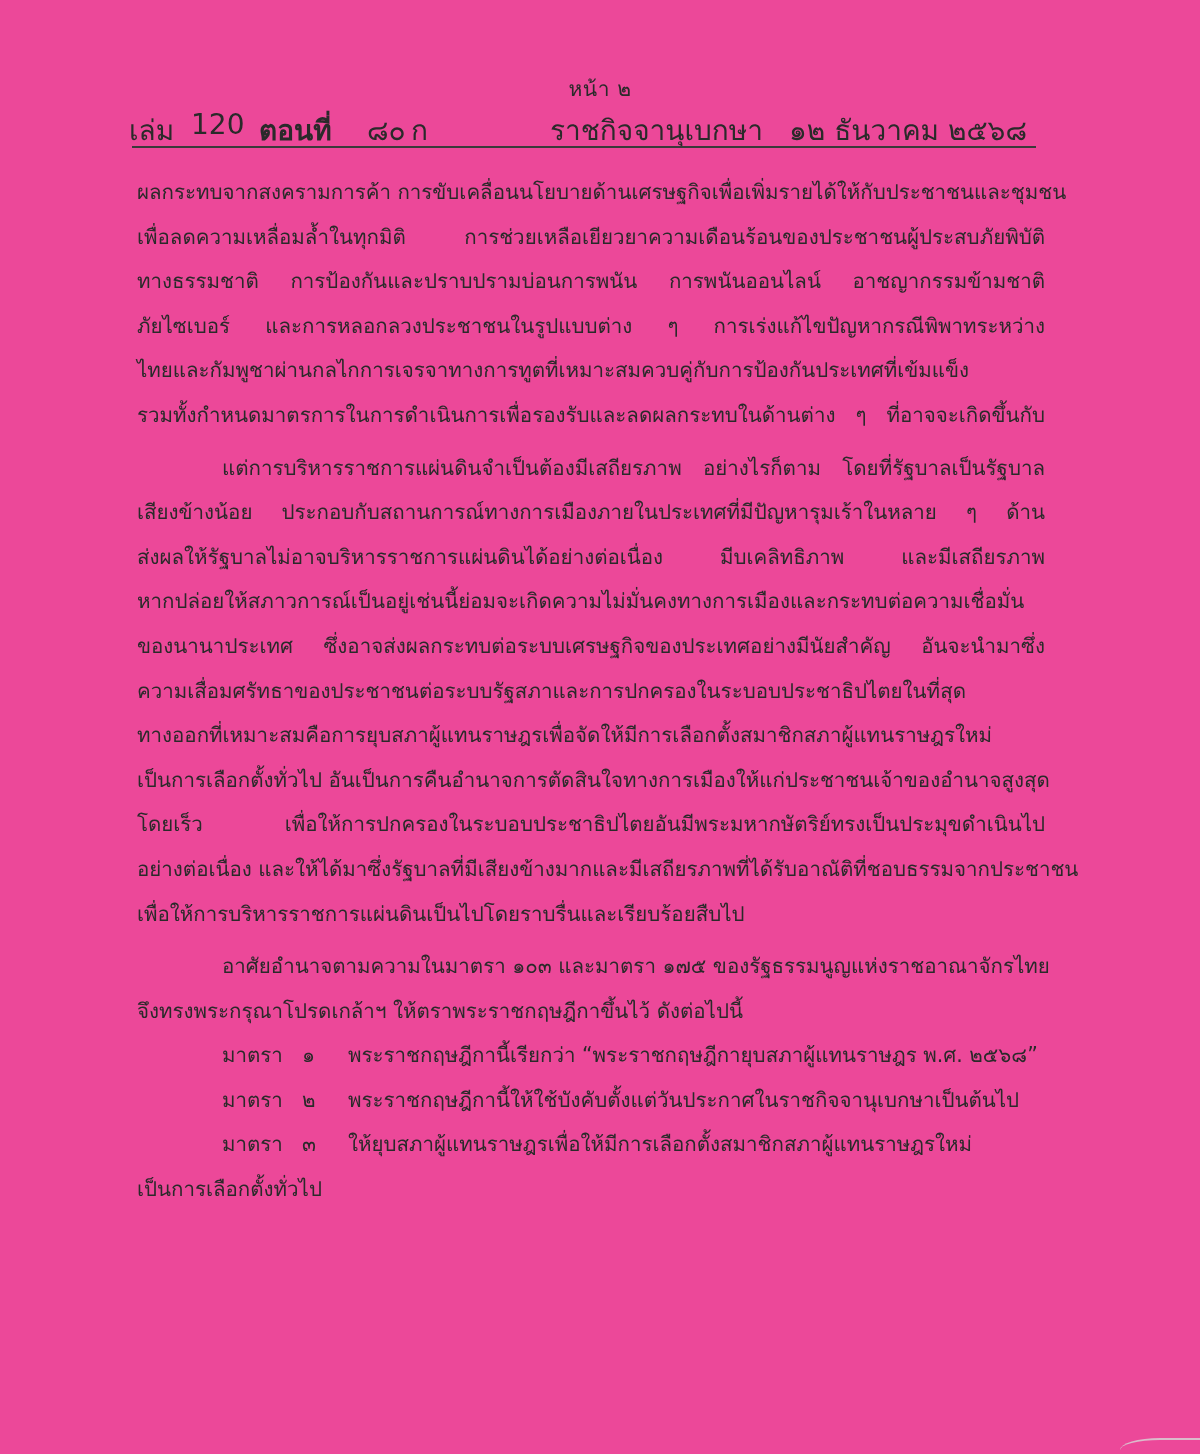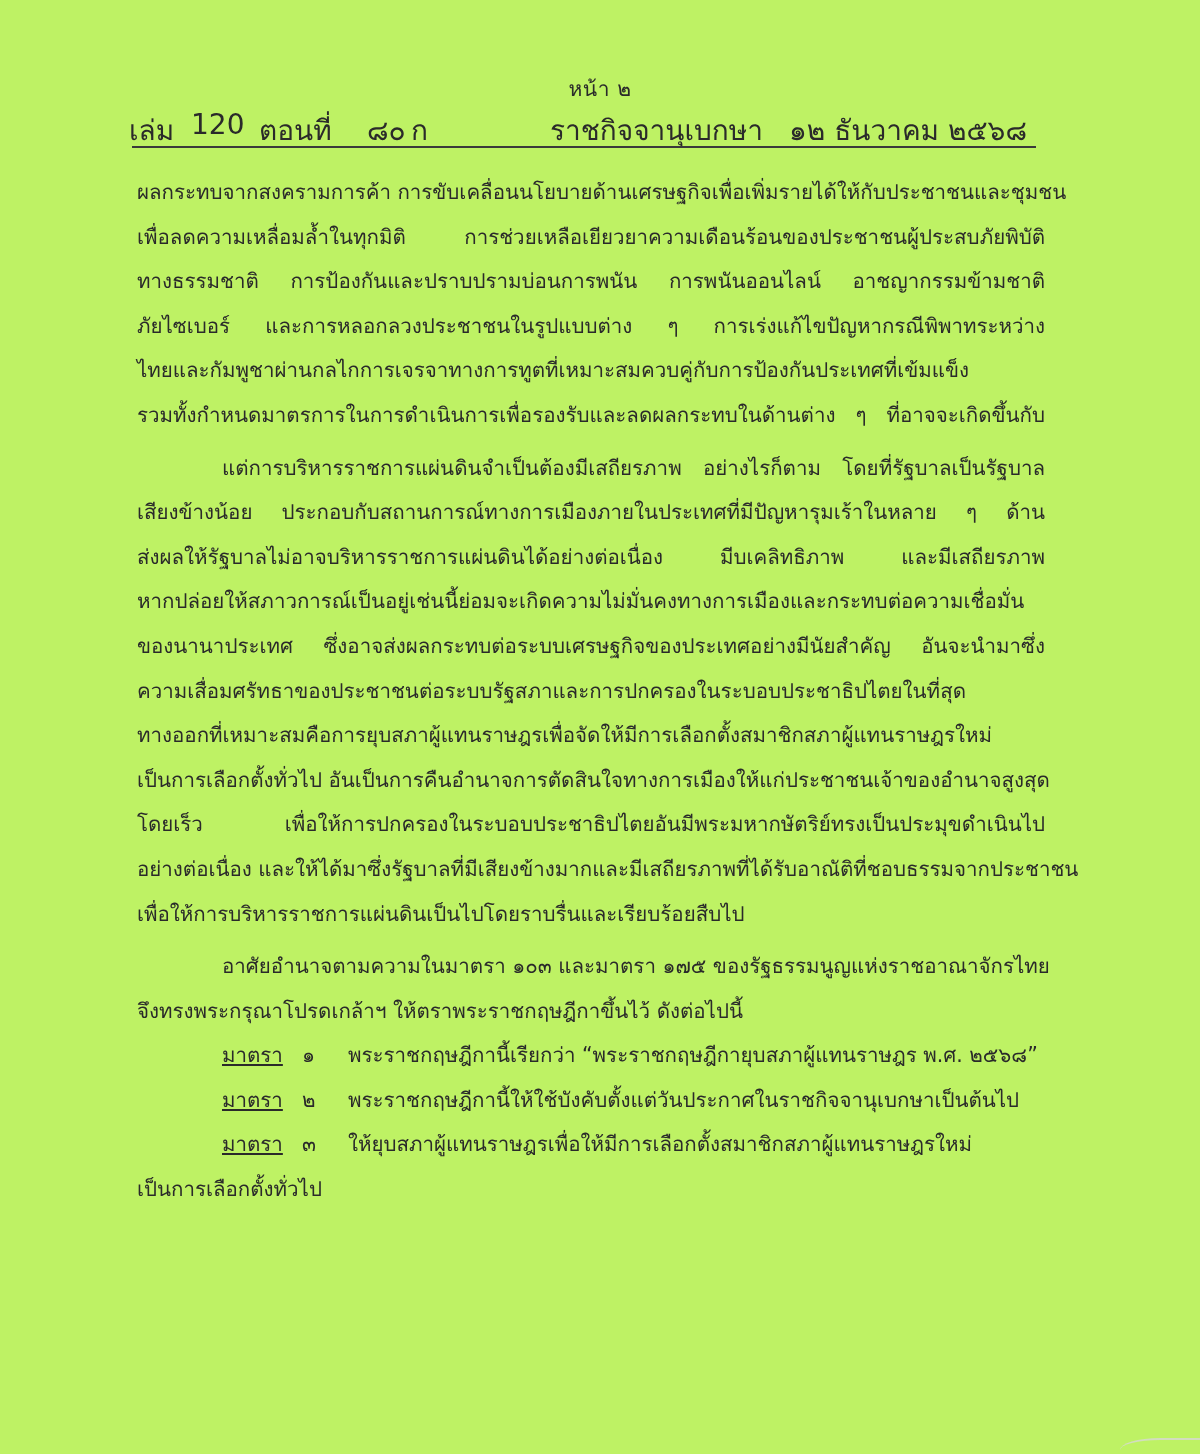--- a/index.html
+++ b/index.html
@@ -13,21 +13,21 @@
       position: relative;
       overflow: hidden;
       font-family: "DejaVu Sans", "Liberation Sans", sans-serif;
       color: #2a2a2a;
     }
     .page {
       position: absolute;
       left: 0; top: 0;
       width: 1200px;
       height: 1454px;
-      background: #bef264;
+      background: #ec4899;
     }
     .page-number {
       position: absolute;
       top: 72px;
       left: 0;
       width: 1200px;
       text-align: center;
       font-size: 21px;
       letter-spacing: 0.5px;
     }
@@ -40,21 +40,21 @@
       font-size: 28px;
       text-align: center;
     }
     .header-row span {
       position: absolute;
       top: 0;
       white-space: nowrap;
     }
     .h-volume { left: 0; }
     .h-volume-num { left: 62px; }
-    .h-issue { left: 130px; }
+    .h-issue { left: 130px; font-weight: bold; }
     .h-issue-num { left: 238px; }
     .h-section { left: 282px; }
     .h-gazette { left: 373px; margin-left: 48px; }
     .h-date { right: 0; }
     .rule {
       position: absolute;
       top: 146px;
       left: 132px;
       width: 904px;
       height: 2px;
@@ -84,21 +84,20 @@
     }
     .section-line {
       display: block;
       height: 44.6px;
       white-space: nowrap;
       padding-left: 85px;
     }
     .section-line .sec-label {
       display: inline-block;
       width: 80px;
-      text-decoration: underline;
     }
     .section-line .sec-num {
       display: inline-block;
       width: 46px;
     }
     .corner-curl {
       position: absolute;
       right: 0;
       bottom: 0;
       width: 80px;

